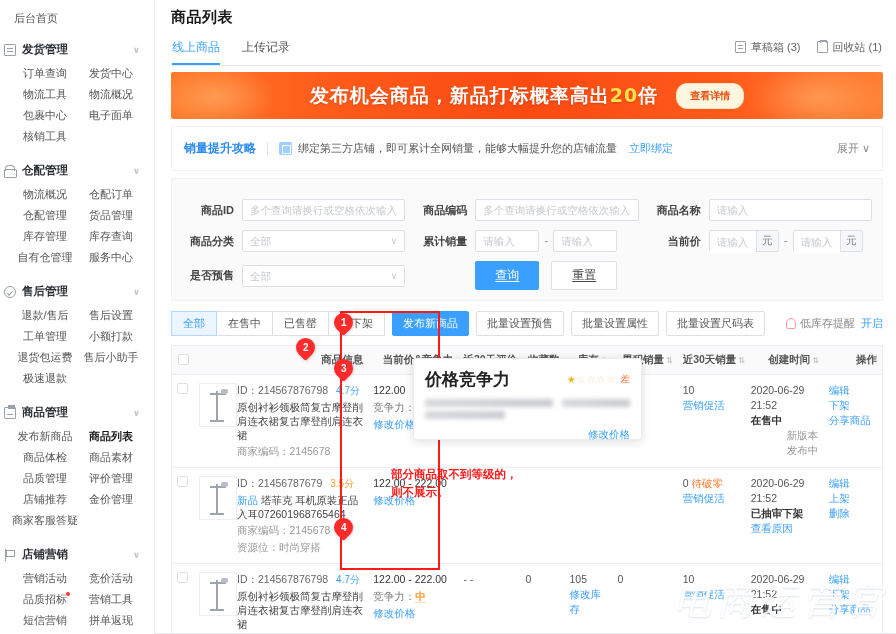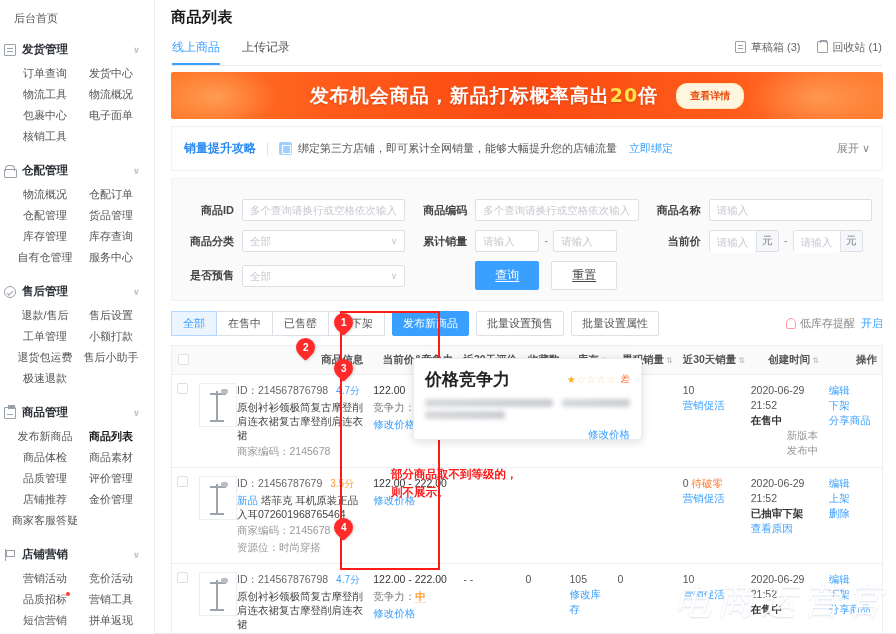--- a/index.html
+++ b/index.html
@@ -452,20 +452,21 @@
     <div class="actionbar">
       <div class="seg">
         <button class="seg-btn sel-on">全部</button>
         <button class="seg-btn">在售中</button>
         <button class="seg-btn">已售罄</button>
         <button class="seg-btn">已下架</button>
       </div>
       <button class="act-btn blue">发布新商品</button>
       <button class="act-btn">批量设置预售</button>
       <button class="act-btn">批量设置属性</button>
+      <button class="act-btn">批量设置尺码表</button>
       <div class="ab-right">
         <span class="bell"></span>
         <span>低库存提醒</span>
         <span class="on">开启</span>
       </div>
     </div>
 
     <div class="tablewrap">
       <table>
         <colgroup>

